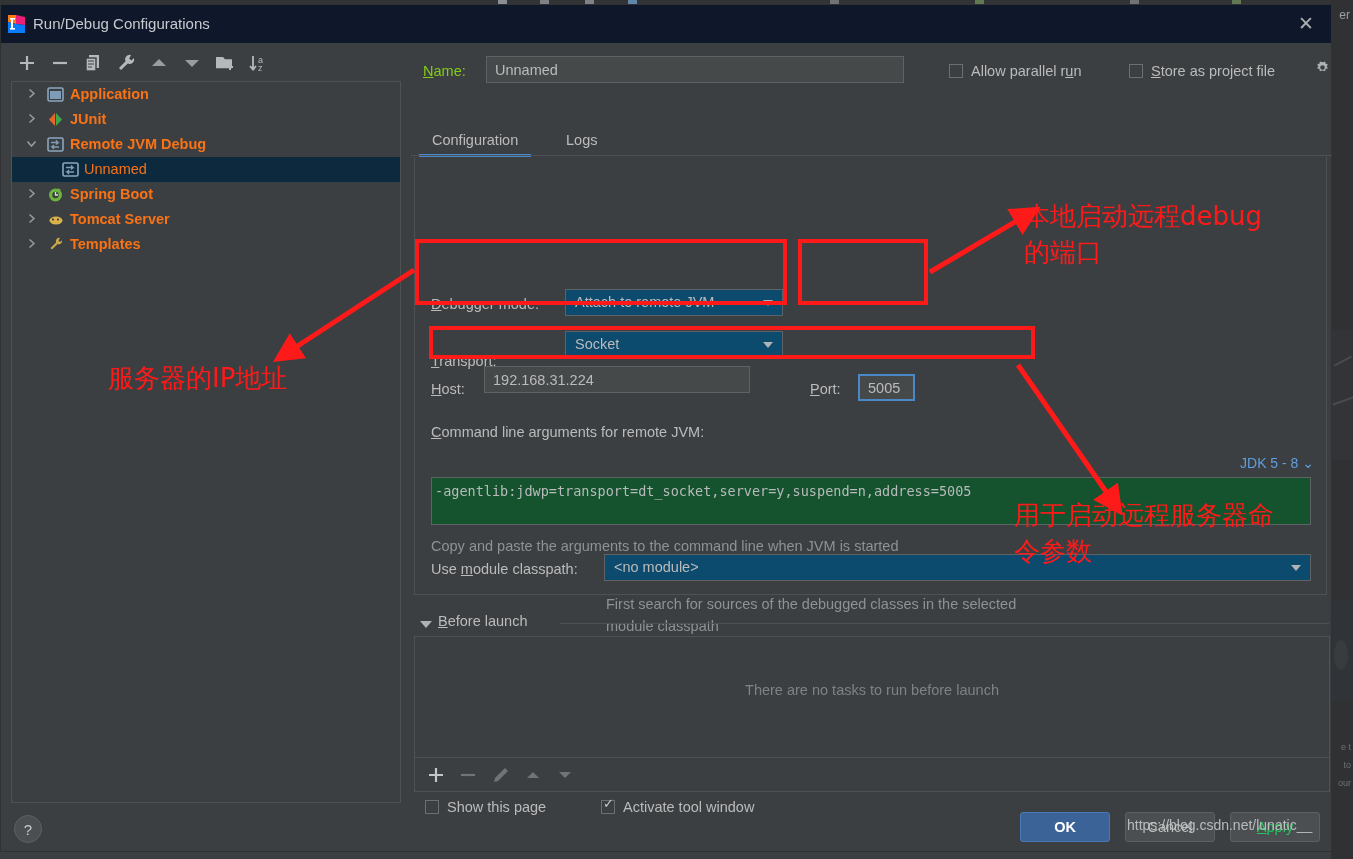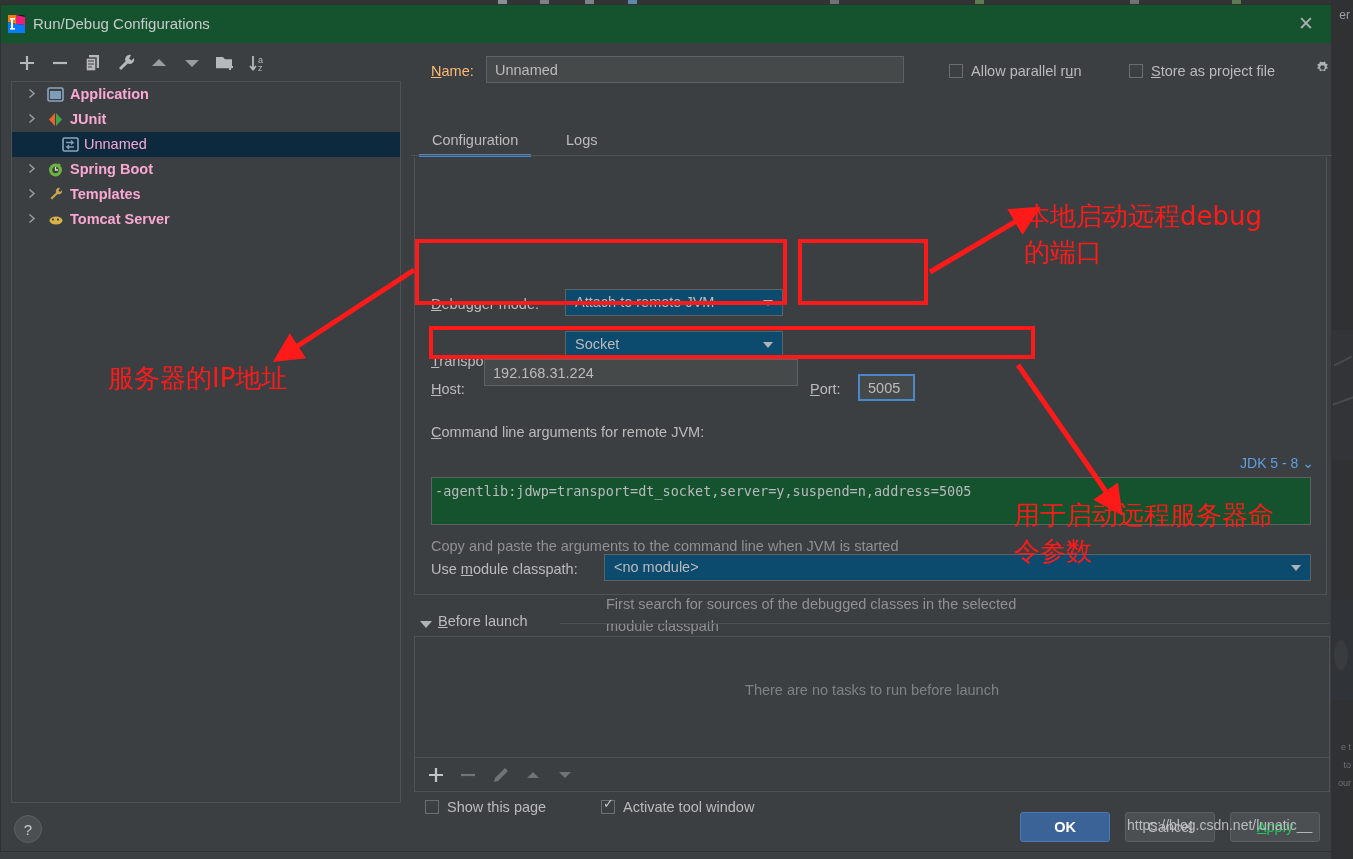--- a/index.html
+++ b/index.html
@@ -51,21 +51,21 @@
     left: 0; top: 4px;
     width: 1332px;
     height: 848px;
     background: #3c3f41;
     border: 1px solid #2f3133;
     box-sizing: border-box;
   }
   .titlebar {
     position: relative;
     height: 38px;
-    background: #14532d;
+    background: #0f172a;
   }
   .title-icon {
     position: absolute; left: 7px; top: 10px; width: 17px; height: 18px;
   }
   .title-text {
     position: absolute; left: 32px; top: 10px;
     font-size: 15px; color: #c8cbcd;
   }
   .title-close {
     position: absolute; right: 14px; top: 8px;
@@ -89,21 +89,21 @@
   .tree {
     position: absolute; left: 10px; top: 38px;
     width: 390px; height: 722px;
     background: #3c3f41;
     border: 1px solid #4e5254;
     box-sizing: border-box;
     overflow: hidden;
   }
   .tree-row {
     position: relative; height: 25px; line-height: 25px;
-    font-size: 14.5px; color: #f9a8d4;
+    font-size: 14.5px; color: #f97316;
     white-space: nowrap; cursor: pointer;
   }
   .tree-row.selected { background: #0d293e; }
   .tree-row .chev {
     position: absolute; left: 12px; top: 0; width: 14px;
     text-align: center; color: #9a9c9e; font-size: 11px;
   }
   .tree-row .ic {
     position: absolute; left: 35px; top: 4px; width: 17px; height: 17px;
   }
@@ -118,22 +118,22 @@
     color: #c6c9cb; font-size: 15px; text-align: center; line-height: 27px;
     cursor: pointer; box-sizing: border-box;
   }
 
   
   .right-panel {
     position: absolute; left: 410px; top: 38px;
     width: 921px; height: 810px;
   }
   .name-label {
-    position: absolute; left: 20px; top: 20px;
-    font-size: 14.5px; color: #fdba74;
+    position: absolute; left: 12px; top: 20px;
+    font-size: 14.5px; color: #84cc16;
   }
   .name-label u { text-decoration: underline; }
   .name-input {
     position: absolute; left: 75px; top: 13px;
     width: 418px; height: 27px;
     background: #45494a; border: 1px solid #5e6264;
     color: #bbbbbb; font-size: 14.5px;
     padding: 0 8px; box-sizing: border-box;
     font-family: "Liberation Sans", sans-serif;
     outline: none;
@@ -396,62 +396,73 @@
           <div class="tree-row">
             <span class="chev"><svg width="11" height="11" style="vertical-align:-1px">
                 <path d="M3.5 1.5 L8 5.5 L3.5 9.5" stroke="#9a9c9e" stroke-width="1.5" fill="none"></path>
               </svg></span>
             <span class="ic"><svg width="17" height="17">
                 <path d="M8 2 L8 15 L2 8.5 Z" fill="#e8642a"></path>
                 <path d="M9 2 L9 15 L15 8.5 Z" fill="#3fa64b"></path>
               </svg></span>
             <span class="lbl">JUnit</span>
           </div>
+          <div class="tree-row">
+            <span class="chev"><svg width="11" height="11" style="vertical-align:-1px">
+                <path d="M1.5 3.5 L5.5 8 L9.5 3.5" stroke="#9a9c9e" stroke-width="1.5" fill="none"></path>
+              </svg></span>
+            <span class="ic"><svg width="17" height="17">
+                <rect x="1" y="2" width="15" height="13" rx="1.5" fill="none" stroke="#8ba6bf" stroke-width="1.6"></rect>
+                <path d="M4 6.5 h7 l-2-2 M11 6.5 l-2 2" stroke="#7f9db8" stroke-width="1.4" fill="none"></path>
+                <path d="M12 11 h-7 l2 2 M5 11 l2-2" stroke="#7f9db8" stroke-width="1.4" fill="none"></path>
+              </svg></span>
+            <span class="lbl">Remote JVM Debug</span>
+          </div>
           <div class="tree-row selected child">
             <span class="ic"><svg width="17" height="17">
                 <rect x="1" y="2" width="15" height="13" rx="1.5" fill="none" stroke="#8ba6bf" stroke-width="1.6"></rect>
                 <path d="M4 6.5 h7 l-2-2 M11 6.5 l-2 2" stroke="#7f9db8" stroke-width="1.4" fill="none"></path>
                 <path d="M12 11 h-7 l2 2 M5 11 l2-2" stroke="#7f9db8" stroke-width="1.4" fill="none"></path>
               </svg></span>
             <span class="lbl">Unnamed</span>
           </div>
           <div class="tree-row">
             <span class="chev"><svg width="11" height="11" style="vertical-align:-1px">
                 <path d="M3.5 1.5 L8 5.5 L3.5 9.5" stroke="#9a9c9e" stroke-width="1.5" fill="none"></path>
               </svg></span>
             <span class="ic"><svg width="17" height="17">
                 <circle cx="8.5" cy="9" r="6.5" fill="#6db33f"></circle>
                 <circle cx="8.5" cy="9" r="3.2" fill="#3c3f41"></circle>
                 <path d="M11 2 L14 4 L12 5.5 Z" fill="#6db33f"></path>
                 <path d="M8.5 6 v3 h2.5" stroke="#d8e8cc" stroke-width="1.3" fill="none"></path>
               </svg></span>
             <span class="lbl">Spring Boot</span>
-          </div>
-          <div class="tree-row">
-            <span class="chev"><svg width="11" height="11" style="vertical-align:-1px">
-                <path d="M3.5 1.5 L8 5.5 L3.5 9.5" stroke="#9a9c9e" stroke-width="1.5" fill="none"></path>
-              </svg></span>
-            <span class="ic"><svg width="17" height="17">
-                <path d="M13 2 a3.2 3.2 0 0 0-3.9 4.4 L3.5 12 l1.6 1.6 L10.6 8 A3.2 3.2 0 0 0 15 4.2 L13.1 6.1 L11.5 4.5 Z" fill="#c8a84b"></path>
-              </svg></span>
-            <span class="lbl">Templates</span>
           </div>
           <div class="tree-row">
             <span class="chev"><svg width="11" height="11" style="vertical-align:-1px">
                 <path d="M3.5 1.5 L8 5.5 L3.5 9.5" stroke="#9a9c9e" stroke-width="1.5" fill="none"></path>
               </svg></span>
             <span class="ic"><svg width="17" height="17">
                 <ellipse cx="9" cy="9.5" rx="6.5" ry="4" fill="#d9b24c"></ellipse>
                 <path d="M3 7 L1 4 L4 6 Z" fill="#4d4d4d"></path>
                 <path d="M14 7 L16 4.5 L13.5 6.5 Z" fill="#4d4d4d"></path>
                 <circle cx="6" cy="8.5" r="1" fill="#2b2b2b"></circle>
                 <circle cx="11" cy="8.5" r="1" fill="#2b2b2b"></circle>
               </svg></span>
             <span class="lbl">Tomcat Server</span>
           </div>
+          <div class="tree-row">
+            <span class="chev"><svg width="11" height="11" style="vertical-align:-1px">
+                <path d="M3.5 1.5 L8 5.5 L3.5 9.5" stroke="#9a9c9e" stroke-width="1.5" fill="none"></path>
+              </svg></span>
+            <span class="ic"><svg width="17" height="17">
+                <path d="M13 2 a3.2 3.2 0 0 0-3.9 4.4 L3.5 12 l1.6 1.6 L10.6 8 A3.2 3.2 0 0 0 15 4.2 L13.1 6.1 L11.5 4.5 Z" fill="#c8a84b"></path>
+              </svg></span>
+            <span class="lbl">Templates</span>
+          </div>
         </div>
 
       <div class="help-btn">?</div>
     </div>
 
     <div class="right-panel">
 
       <div class="name-label"><u>N</u><span>ame:</span></div>
       <input class="name-input" value="Unnamed" style="">
 
@@ -483,21 +494,21 @@
           <span class="arr"></span>
         </div>
 
         <div class="fld-label" style="left:16px; top:180px;margin-top:16px;"><u>T</u><span>ransport:</span></div>
         <div class="combo" style="left:150px; top:174px; width:218px;">
           <span>Socket</span>
           <span class="arr"></span>
         </div>
 
         <div class="fld-label" style="left:16px; top:224px;"><u>H</u><span>ost:</span></div>
-        <input class="text-input" style="left: 69px; top: 202px; width: 314px;" value="192.168.31.224">
+        <input class="text-input" style="left: 69px; top: 209px; width: 266px;" value="192.168.31.224">
 
         <div class="fld-label" style="left:395px; top:224px;"><u>P</u><span>ort:</span></div>
         <input class="text-input focused" style="left: 443px; top: 217px; width: 57px; text-align: left;" value="5005">
 
         <div class="fld-label" style="left:16px; top:267px;"><u>C</u><span>ommand line arguments for remote JVM:</span></div>
         <div class="jdk-sel">
           <span>JDK 5 - 8</span>
           <span>⌄</span>
         </div>
 

